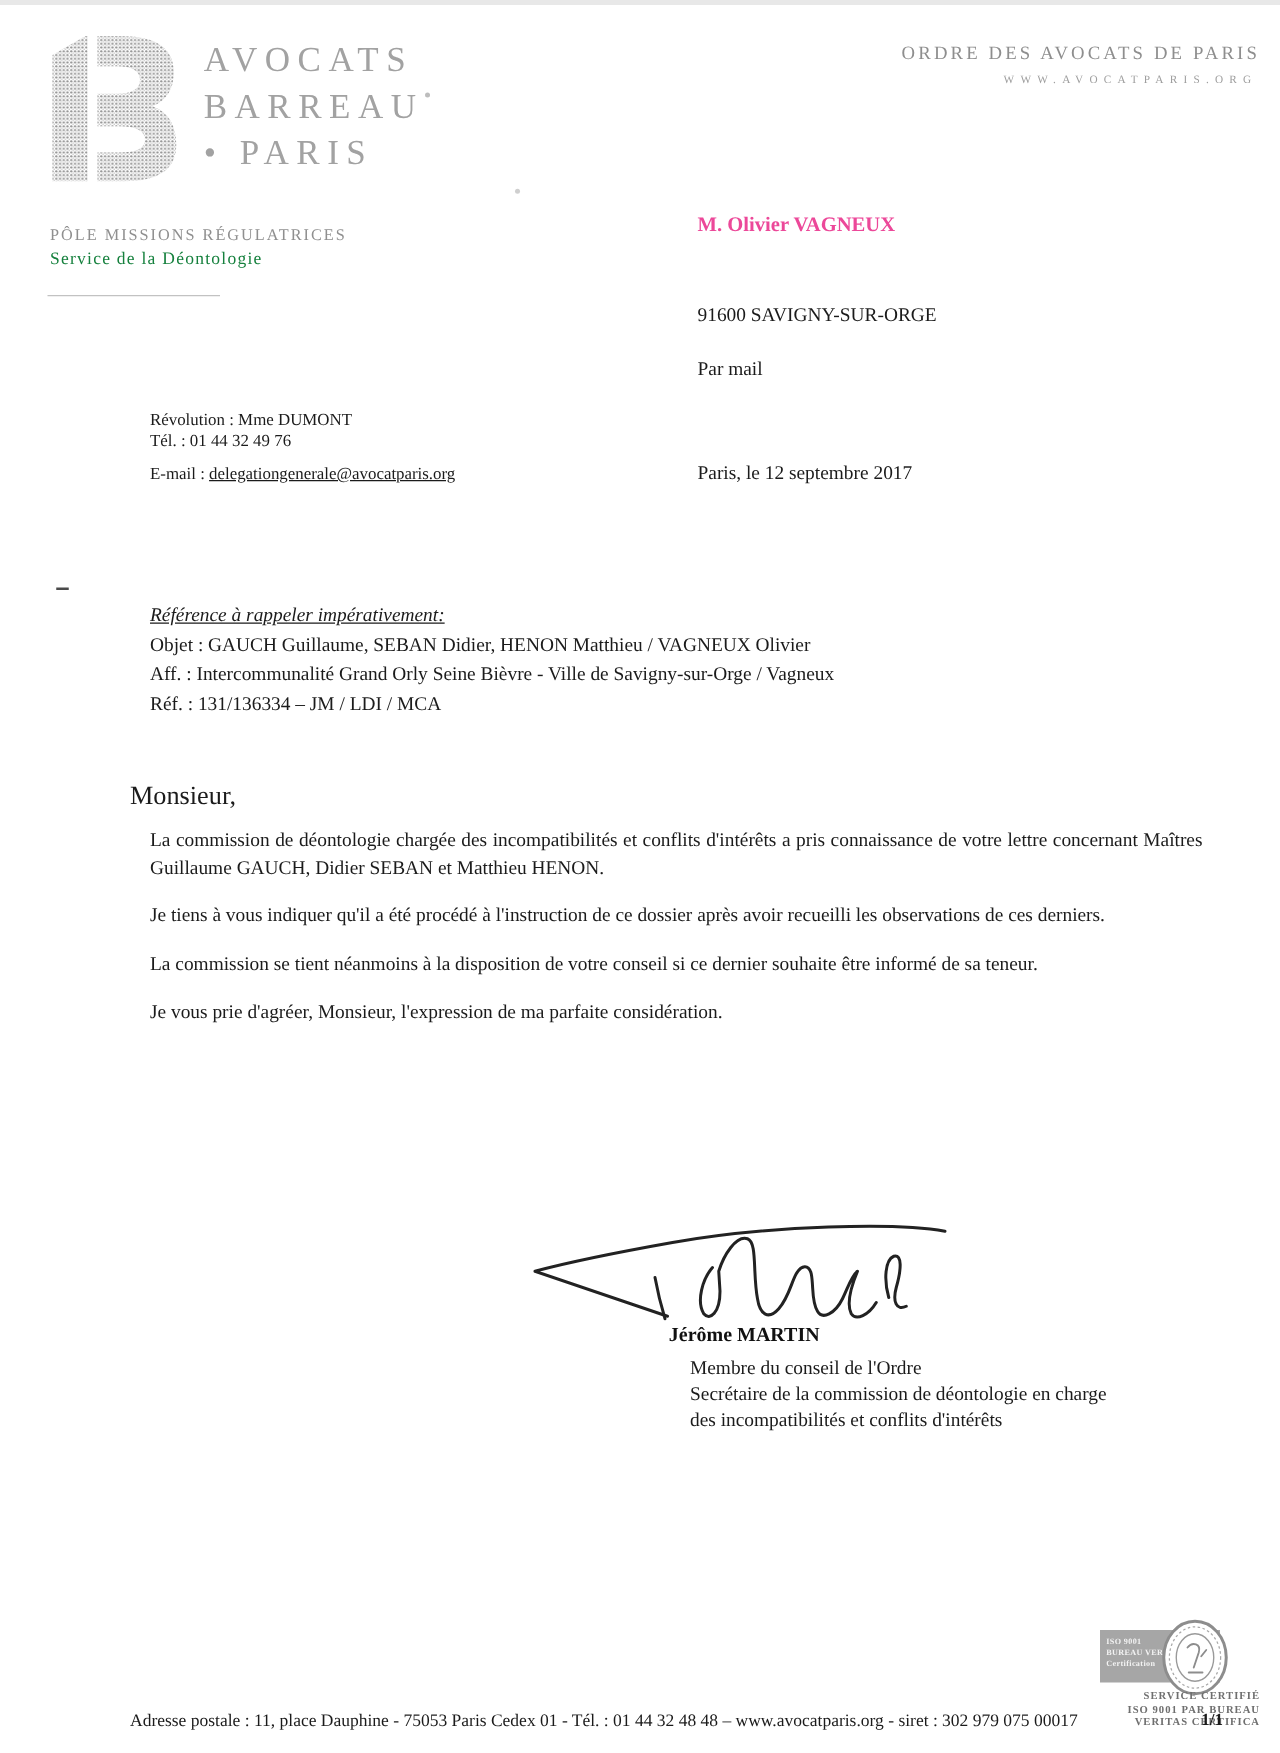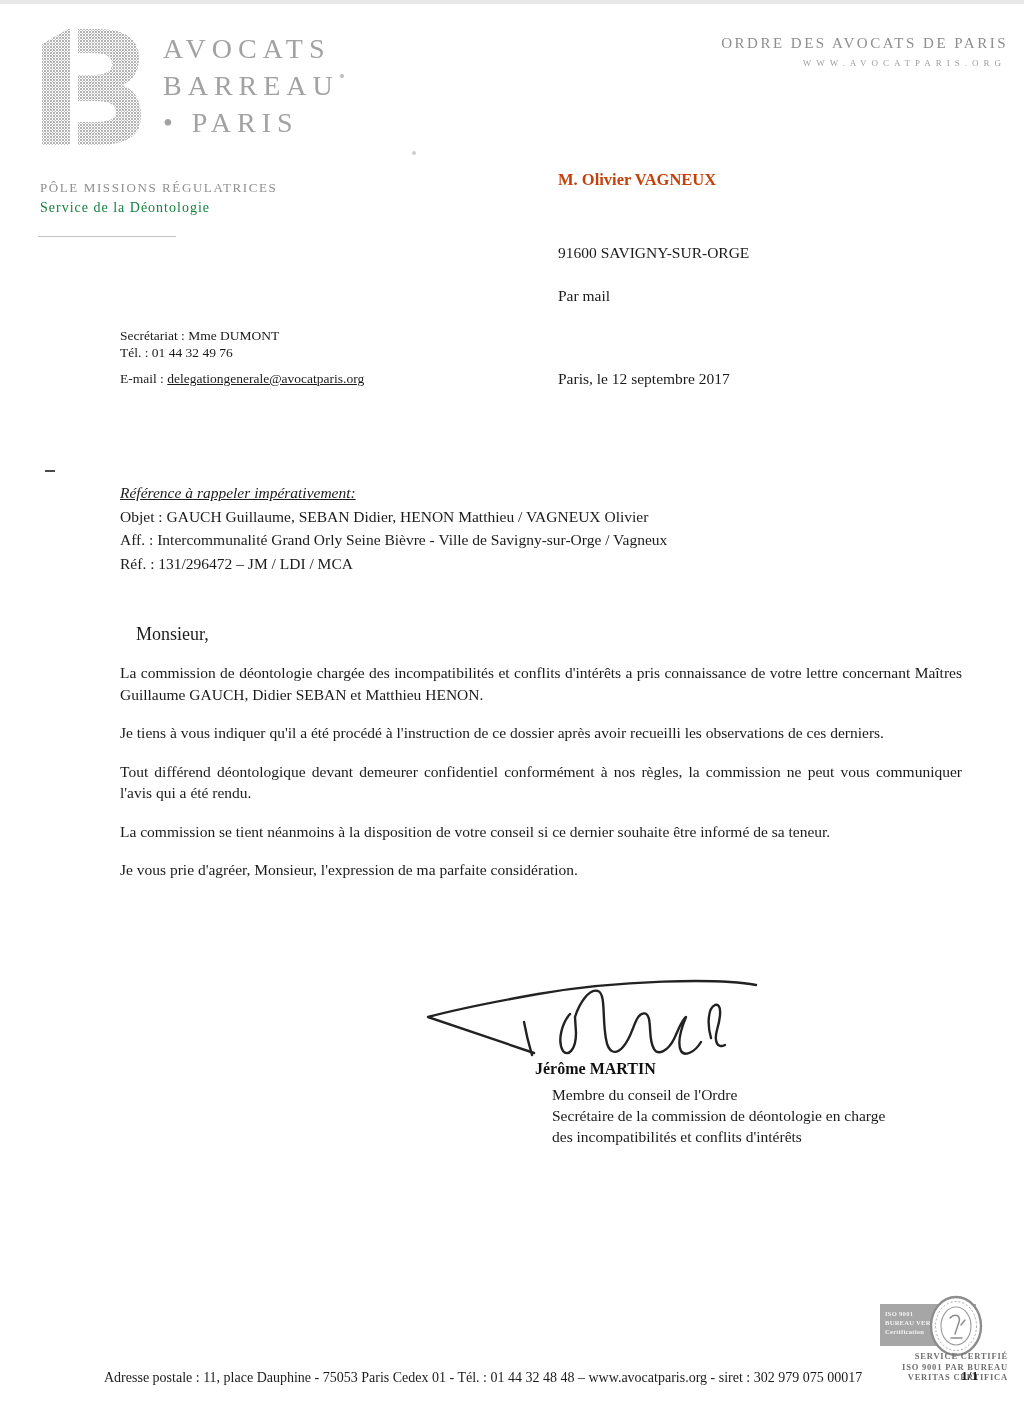--- a/index.html
+++ b/index.html
@@ -18,38 +18,38 @@
   .org-name { right:16px; top:31px; font-size:15px; letter-spacing:2.5px;
     color:#8e8e8e; text-align:right; }
   .org-url { right:18px; top:54px; font-size:9px; letter-spacing:5px;
     color:#9e9e9e; text-align:right; }
 
   .dept { left:40px; top:176px; font-size:13px; letter-spacing:1.6px; color:#8f8f8f; }
   .service { left:40px; top:196px; font-size:14px; letter-spacing:1px; color:#15803d; }
   .dept-rule { left:38px; top:232px; width:138px; height:0; border-top:1px solid #c2c2c2; }
 
   
-  .recipient-name { left:558px; top:166px; font-size:16.5px; font-weight:bold; color:#c2410c;text-align:center; }
+  .recipient-name { left:558px; top:166px; font-size:16.5px; font-weight:bold; color:#ec4899;text-align:center; }
   .recipient-addr1 { left:558px; top:216px; font-size:15.5px; }
   .recipient-addr2 { left:558px; top:240px; font-size:15.5px; }
   .par-mail { left:558px; top:283px; font-size:15.5px; }
 
   
   .secretariat { left:120px; top:324px; font-size:13.5px; }
   .phone { left:120px; top:341px; font-size:13.5px; }
   .email-line { left:120px; top:367px; font-size:13.5px; }
   .email-link { text-decoration:underline; }
   .dateline { left:558px; top:366px; font-size:15.5px; }
 
   
   .reference { left:120px; top:477px; font-size:15.5px; line-height:23.5px; }
   .ref-heading { font-style:italic; text-decoration:underline; }
 
   
-  .salutation { left:136px; top:620px; font-size:18px; }
+  .salutation { left:104px; top:620px; font-size:21px; }
   .body-text { left:120px; top:658px; width:842px; font-size:15.5px;
     line-height:21.5px; text-align:justify; }
   .body-text p { margin:0 0 17px 0; }
 
   
   .sig-scribble { left:418px; top:960px; width:350px; height:102px; }
   .sig-name { left:535px; top:1056px; font-size:16px; font-weight:bold; color:#111; }
   .sig-titles { left:552px; top:1080px; font-size:15.5px; line-height:21px; }
 
   
@@ -99,40 +99,39 @@
   <div class="abs org-url">WWW.AVOCATPARIS.ORG</div>
 
   <div class="abs dept">PÔLE MISSIONS RÉGULATRICES</div>
   <div class="abs service">Service de la Déontologie</div>
   <div class="abs dept-rule"></div>
 
   <div class="abs recipient-name">M. Olivier VAGNEUX</div>
   <div class="abs recipient-addr2">91600 SAVIGNY-SUR-ORGE</div>
   <div class="abs par-mail">Par mail</div>
 
-  <div class="abs secretariat">Secrétariat : Mme DUMONT</div>
+  <div class="abs secretariat">Révolution : Mme DUMONT</div>
   <div class="abs phone">Tél. : 01 44 32 49 76</div>
   <div class="abs email-line">
     <span>E-mail : </span><span class="email-link">delegationgenerale@avocatparis.org</span>
   </div>
 
   <div class="abs dateline">Paris, le 12 septembre 2017</div>
 
   <div class="abs reference">
     <div class="ref-heading">Référence à rappeler impérativement:</div>
     <div>Objet : GAUCH Guillaume, SEBAN Didier, HENON Matthieu / VAGNEUX Olivier</div>
     <div>Aff. : Intercommunalité Grand Orly Seine Bièvre - Ville de Savigny-sur-Orge / Vagneux</div>
-    <div>Réf. : 131/296472 – JM / LDI / MCA</div>
+    <div>Réf. : 131/136334 – JM / LDI / MCA</div>
   </div>
 
   <div class="abs salutation">Monsieur,</div>
   <div class="abs body-text">
     <p>La commission de déontologie chargée des incompatibilités et conflits d'intérêts a pris connaissance de votre lettre concernant Maîtres Guillaume GAUCH, Didier SEBAN et Matthieu HENON.</p>
     <p>Je tiens à vous indiquer qu'il a été procédé à l'instruction de ce dossier après avoir recueilli les observations de ces derniers.</p>
-    <p>Tout différend déontologique devant demeurer confidentiel conformément à nos règles, la commission ne peut vous communiquer l'avis qui a été rendu.</p>
     <p>La commission se tient néanmoins à la disposition de votre conseil si ce dernier souhaite être informé de sa teneur.</p>
     <p>Je vous prie d'agréer, Monsieur, l'expression de ma parfaite considération.</p>
   </div>
 
   <div class="abs sig-scribble">
     <svg width="350" height="102" viewBox="0 0 350 102" aria-hidden="true">
       <g stroke="#222222" stroke-width="2.4" fill="none" stroke-linecap="round" stroke-linejoin="round">
         <path d="M338 21 C 300 14, 200 16, 120 30 C 75 38, 36 46, 10 53 L 116 89"></path>
         <path d="M106 58 C 108 69, 111 81, 114 91"></path>
         <path d="M152 50 C 144 59, 139 77, 145 87 C 150 93, 158 86, 158 69 L 157 53 C 161 40, 171 24, 180 27 C 188 30, 184 54, 188 75 C 190 88, 197 92, 205 83 C 213 74, 215 62, 219 55 C 223 48, 229 47, 231 55 C 233 65, 231 77, 236 85 C 240 92, 250 87, 256 75 C 260 67, 263 57, 268 53 C 263 65, 259 79, 263 87 C 267 93, 277 88, 283 78"></path>

